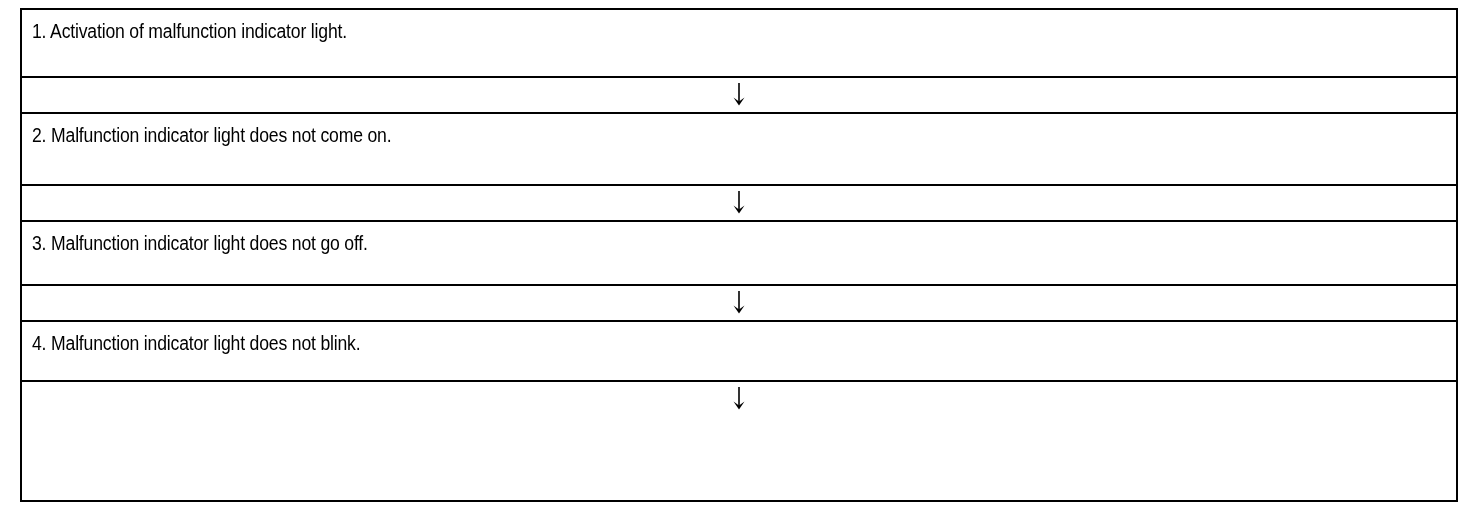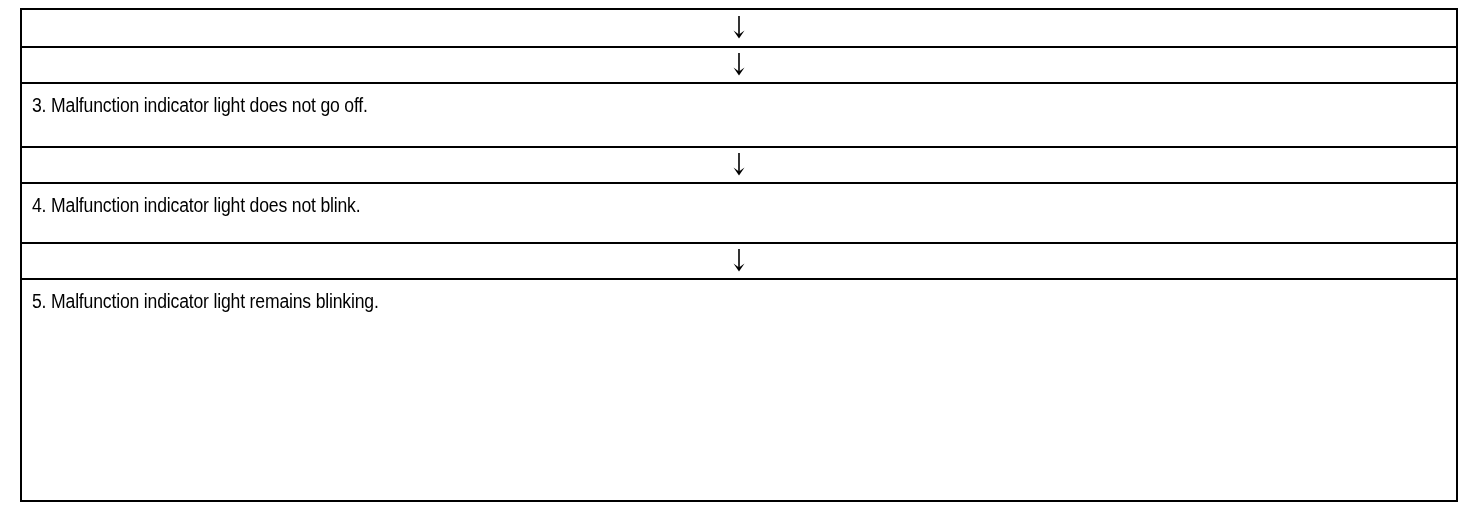--- a/index.html
+++ b/index.html
@@ -77,30 +77,36 @@
   .h-step-2 { height: 72px; }
   .h-step-3 { height: 64px; }
   .h-step-4 { height: 60px; }
   .h-step-5 { height: 74px; }
 </style>
 </head>
 <body>
 
 <div id="flow-table">
 
+  <div class="flow-row step-row h-step-1">
+    <span class="step-text">1. Activation of malfunction indicator light.</span>
+  </div>
 
   <div class="flow-row arrow-row h-arrow">
     <span class="arrow-glyph">
       <svg width="14" height="24" viewBox="0 0 14 24" xmlns="http://www.w3.org/2000/svg">
         <line x1="7" y1="0" x2="7" y2="21" stroke="#000000" stroke-width="1.6"></line>
         <path d="M1.5 14.5 L7 22.5 L12.5 14.5 L7 18.6 Z" fill="#000000"></path>
       </svg>
     </span>
   </div>
 
+  <div class="flow-row step-row h-step-2">
+    <span class="step-text">2. Malfunction indicator light does not come on.</span>
+  </div>
 
   <div class="flow-row arrow-row h-arrow">
     <span class="arrow-glyph">
       <svg width="14" height="24" viewBox="0 0 14 24" xmlns="http://www.w3.org/2000/svg">
         <line x1="7" y1="0" x2="7" y2="21" stroke="#000000" stroke-width="1.6"></line>
         <path d="M1.5 14.5 L7 22.5 L12.5 14.5 L7 18.6 Z" fill="#000000"></path>
       </svg>
     </span>
   </div>
 
@@ -123,17 +129,14 @@
 
   <div class="flow-row arrow-row h-arrow">
     <span class="arrow-glyph">
       <svg width="14" height="24" viewBox="0 0 14 24" xmlns="http://www.w3.org/2000/svg">
         <line x1="7" y1="0" x2="7" y2="21" stroke="#000000" stroke-width="1.6"></line>
         <path d="M1.5 14.5 L7 22.5 L12.5 14.5 L7 18.6 Z" fill="#000000"></path>
       </svg>
     </span>
   </div>
 
-  <div class="flow-row step-row h-step-5">
-    <span class="step-text">5. Malfunction indicator light remains blinking.</span>
-  </div>
 
 </div>
 
 </body></html>

